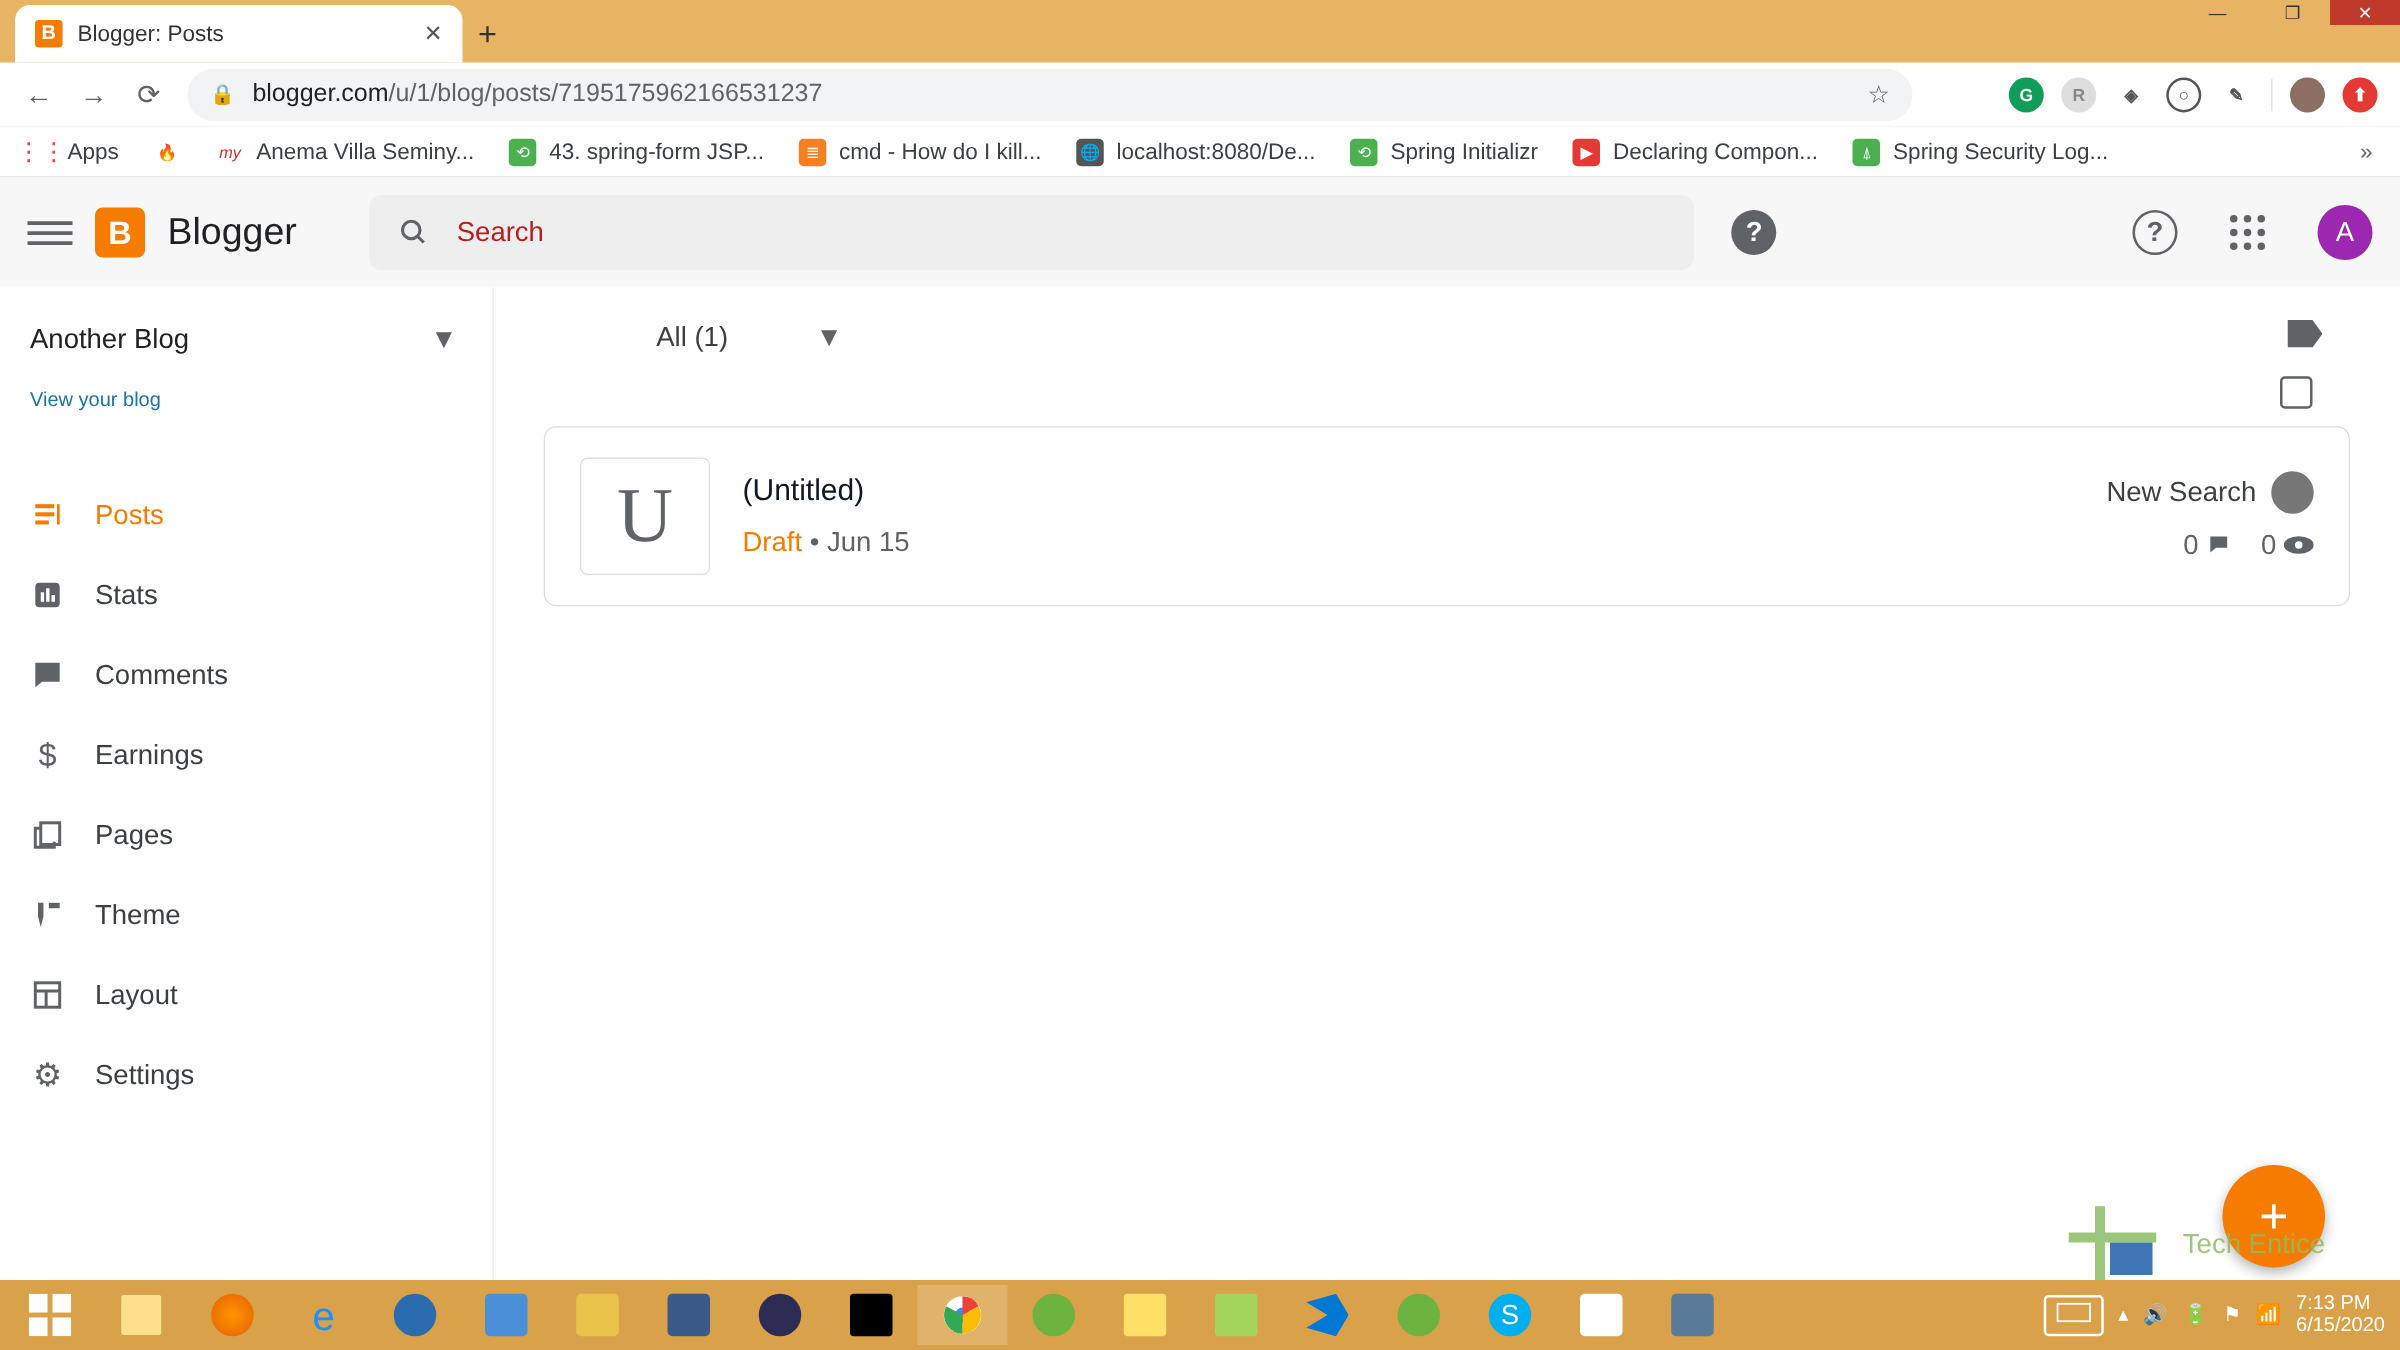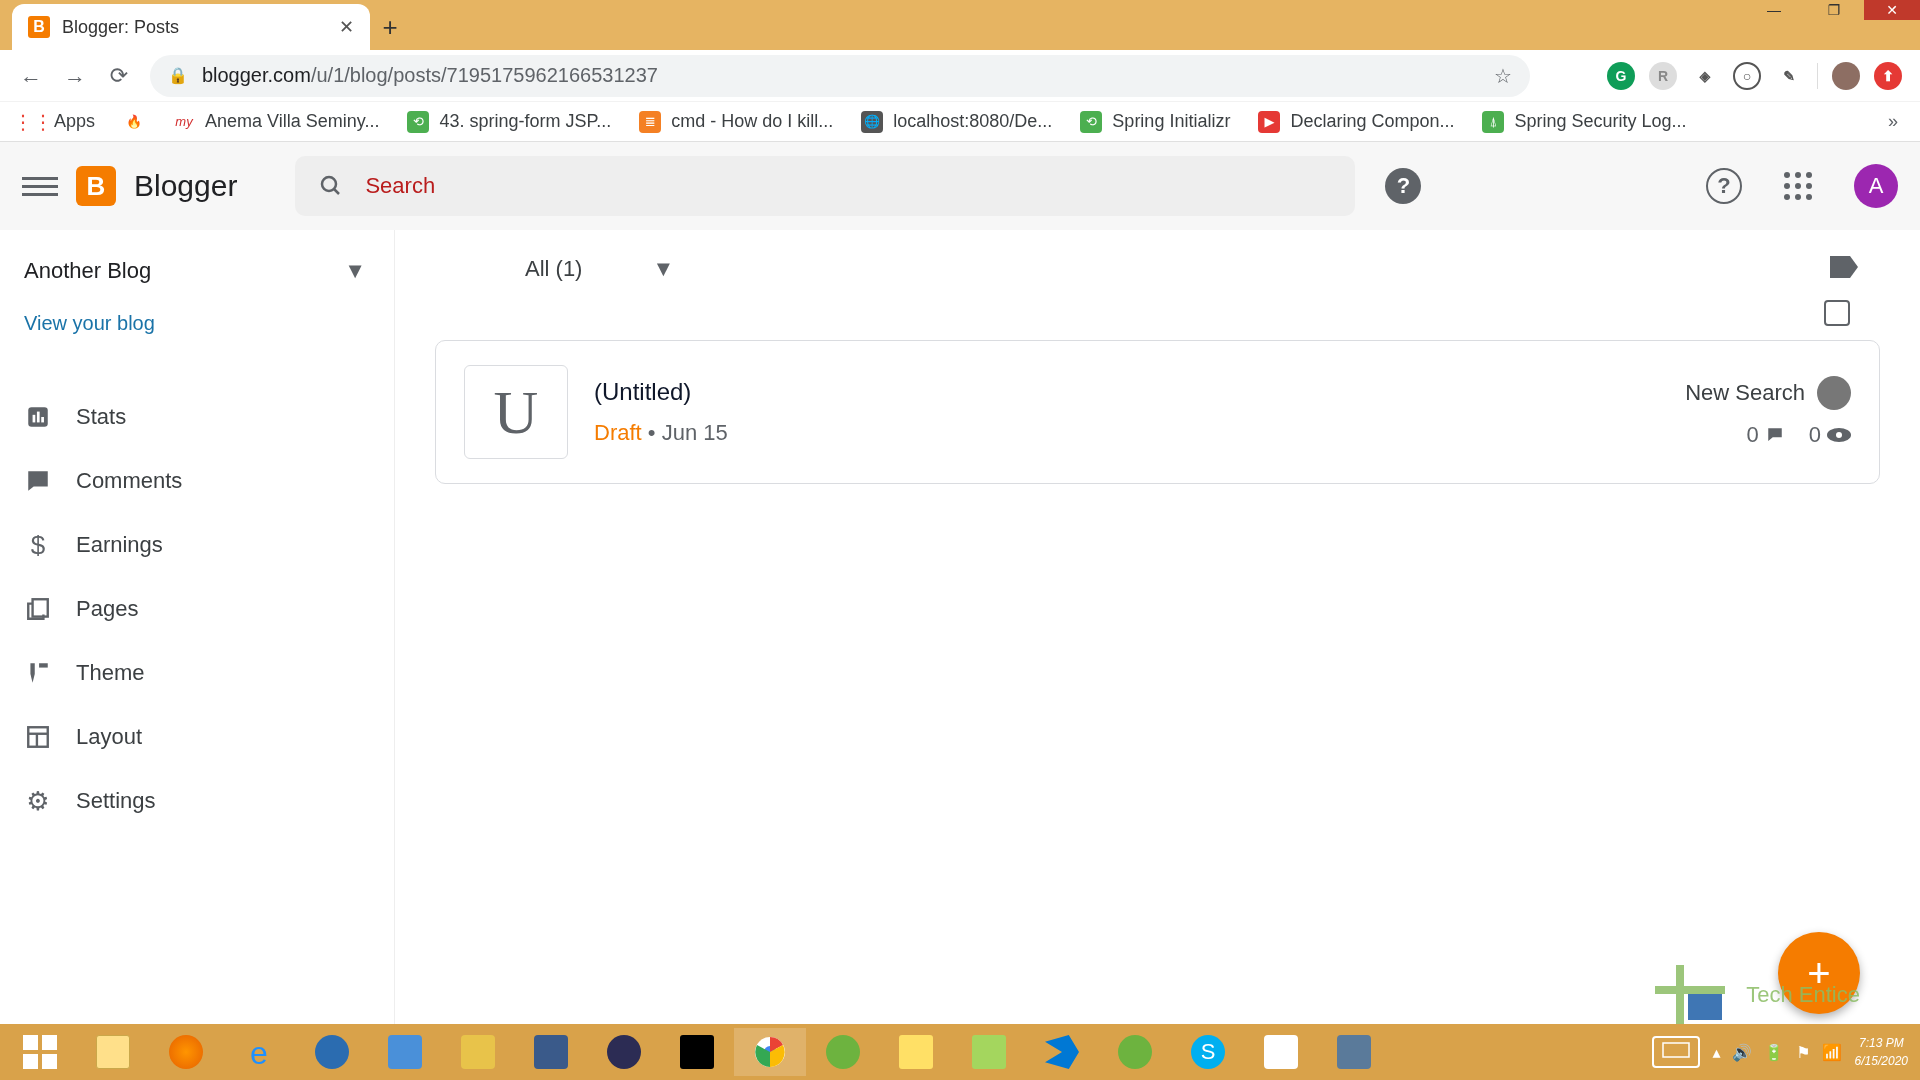--- a/index.html
+++ b/index.html
@@ -40,21 +40,21 @@
 .searchbox svg{width:24px;height:24px;margin-right:22px;}
 .hcircle{width:36px;height:36px;border:2.5px solid #5f6368;border-radius:50%;display:flex;align-items:center;justify-content:center;color:#5f6368;font-size:22px;font-weight:bold;}
 .apps-grid{display:grid;grid-template-columns:repeat(3,6px);grid-template-rows:repeat(3,6px);gap:5px;}
 .apps-grid span{background:#5f6368;border-radius:50%;}
 .avatar{width:44px;height:44px;border-radius:50%;background:#9c27b0;color:#fff;display:flex;align-items:center;justify-content:center;font-size:22px;}
 
 
 .appbody{display:flex;height:calc(1080px - 50px - 52px - 40px - 88px - 56px);}
 .sidebar{width:395px;border-right:1px solid #eee;padding-top:18px;}
 .blog-select{display:flex;align-items:center;justify-content:space-between;padding:10px 28px 10px 24px;font-size:22px;color:#202124;}
-.viewblog{padding:18px 24px;font-size:20px;color:#1a73a8;font-weight:500;}
+.viewblog{padding:18px 24px;font-size:16px;color:#1a73a8;font-weight:500;}
 .navlist{margin-top:32px;}
 .navitem{display:flex;align-items:center;gap:24px;padding:18px 24px;font-size:22px;color:#3c4043;}
 .navitem.active{color:#f57c00;}
 .navitem .ni-icon{width:28px;height:28px;display:flex;align-items:center;justify-content:center;}
 .navitem .ni-icon svg{width:26px;height:26px;}
 
 .main{flex:1;padding:26px 40px;position:relative;}
 .filterrow{display:flex;align-items:center;justify-content:space-between;padding:0 22px 18px 90px;}
 .filter{display:flex;align-items:center;gap:70px;font-size:22px;color:#3c4043;}
 .tagicon{color:#5f6368;}
@@ -77,21 +77,21 @@
 .watermark{position:absolute;right:60px;bottom:-6px;font-size:22px;color:#8bbd64;opacity:.85;display:flex;align-items:center;gap:6px;}
 .watermark .wm-logo{width:90px;height:70px;position:relative;}
 
 
 .taskbar{height:56px;background:#d9a24a;display:flex;align-items:center;padding:0 4px;position:relative;}
 .tb{width:72px;height:48px;display:flex;align-items:center;justify-content:center;margin-right:1px;}
 .tb.active{background:rgba(255,255,255,.18);}
 .tb svg,.tb .glyph{width:34px;height:34px;}
 .tray{margin-left:auto;display:flex;align-items:center;gap:12px;color:#fff;padding-right:8px;}
 .tray .kbd{border:2px solid #fff;border-radius:4px;padding:4px 8px;}
-.clock{text-align:center;font-size:12px;line-height:18px;font-style:italic;}
+.clock{text-align:left;font-size:16px;line-height:18px;}
 .tri{color:#5f6368;}
 </style>
 </head>
 <body>
 
 <div class="titlebar">
   <div class="tab">
     <div class="favicon">B</div>
     <div class="tab-title">Blogger: Posts</div>
     <div class="tab-close">✕</div>
@@ -199,20 +199,31 @@
 
 <div class="appbody">
 
   <div class="sidebar">
     <div class="blog-select">
       <span>Another Blog</span>
       <span class="tri">▼</span>
     </div>
     <div class="viewblog">View your blog</div>
     <div class="navlist">
+      <div class="navitem active">
+        <span class="ni-icon">
+            <svg viewBox="0 0 24 24" fill="#f57c00">
+              <rect x="3" y="4" width="14" height="3"></rect>
+              <rect x="3" y="10" width="14" height="3"></rect>
+              <rect x="3" y="16" width="10" height="3"></rect>
+              <rect x="19" y="4" width="2" height="15"></rect>
+            </svg>
+          </span>
+        <span>Posts</span>
+      </div>
       <div class="navitem">
         <span class="ni-icon">
             <svg viewBox="0 0 24 24" fill="#5f6368">
               <rect x="3" y="3" width="18" height="18" rx="3"></rect>
               <rect x="7" y="10" width="2.5" height="7" fill="#fff"></rect>
               <rect x="11" y="7" width="2.5" height="10" fill="#fff"></rect>
               <rect x="15" y="12" width="2.5" height="5" fill="#fff"></rect>
             </svg>
           </span>
         <span>Stats</span>

